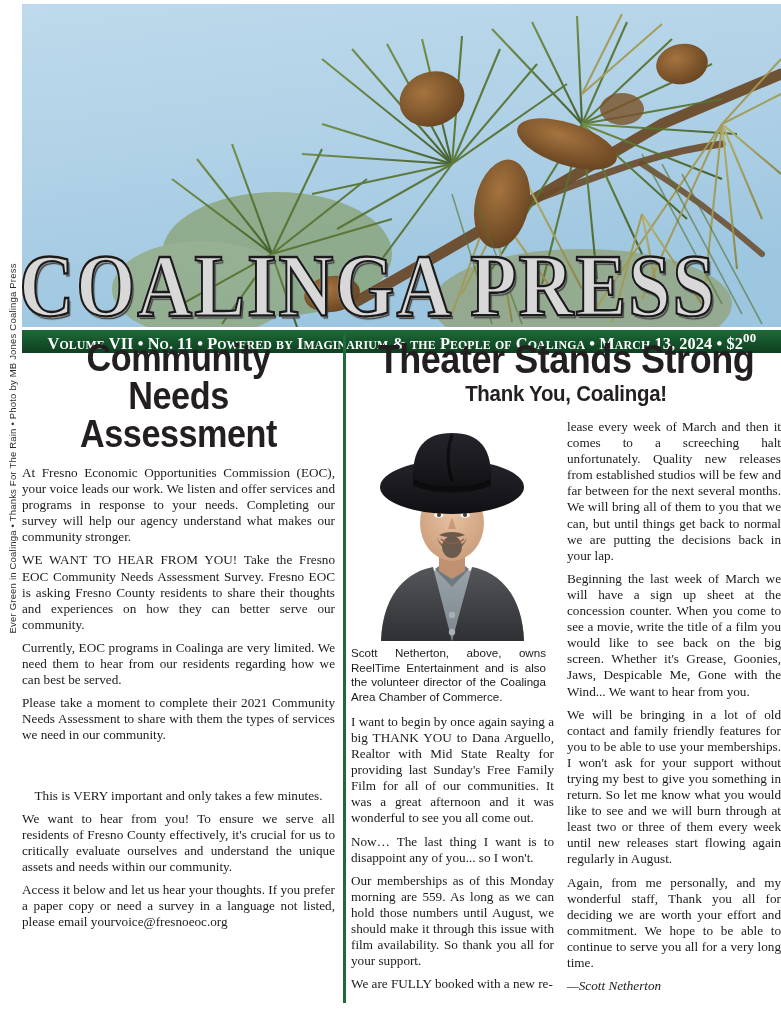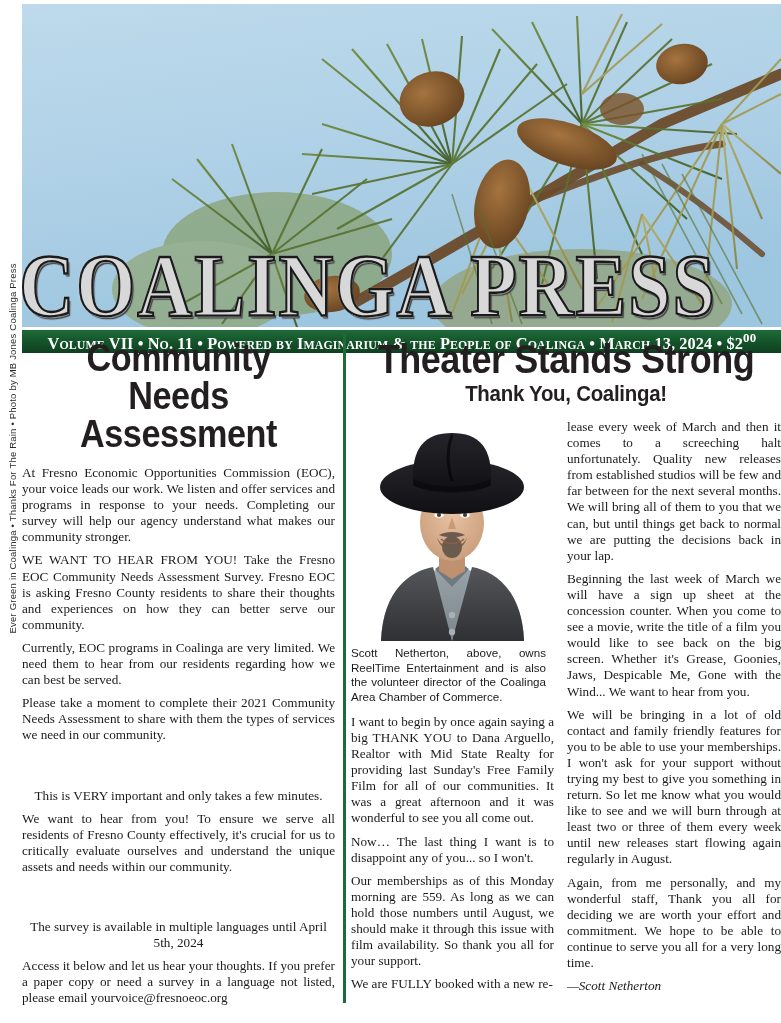--- a/index.html
+++ b/index.html
@@ -351,21 +351,20 @@
 
     <div class="col-left">
       <h1 class="headline headline-left">Community Needs Assessment</h1>
       <div class="body-text">
         <p>At Fresno Economic Opportunities Commission (EOC), your voice leads our work. We listen and offer services and programs in response to your needs. Completing our survey will help our agency understand what makes our community stronger.</p>
         <p>WE WANT TO HEAR FROM YOU! Take the Fresno EOC Community Needs Assessment Survey. Fresno EOC is asking Fresno County residents to share their thoughts and experiences on how they can better serve our community.</p>
         <p>Currently, EOC programs in Coalinga are very limited.  We need them to hear from our residents regarding how we can best be served.</p>
         <p>Please take a moment to complete their 2021 Community Needs Assessment to share with them the types of services we need in our community.</p>
         <p class="nojust">This is VERY important and only takes a few minutes.</p>
         <p>We want to hear from you! To ensure we serve all residents of Fresno County effectively, it's crucial for us to critically evaluate ourselves and understand the unique assets and needs within our community.</p>
-        <p class="nojust">The survey is available in multiple languages until April 5th, 2024</p>
         <p>Access it below and let us hear your thoughts. If you prefer a paper copy or need a survey in a language not listed, please email yourvoice@fresnoeoc.org</p>
 
       </div>
     </div>
 
     <div class="divider"></div>
 
     <div class="col-right-wrap">
       <h1 class="headline headline-right">Theater Stands Strong</h1>
       <div class="subhead-right">Thank You, Coalinga!</div>

